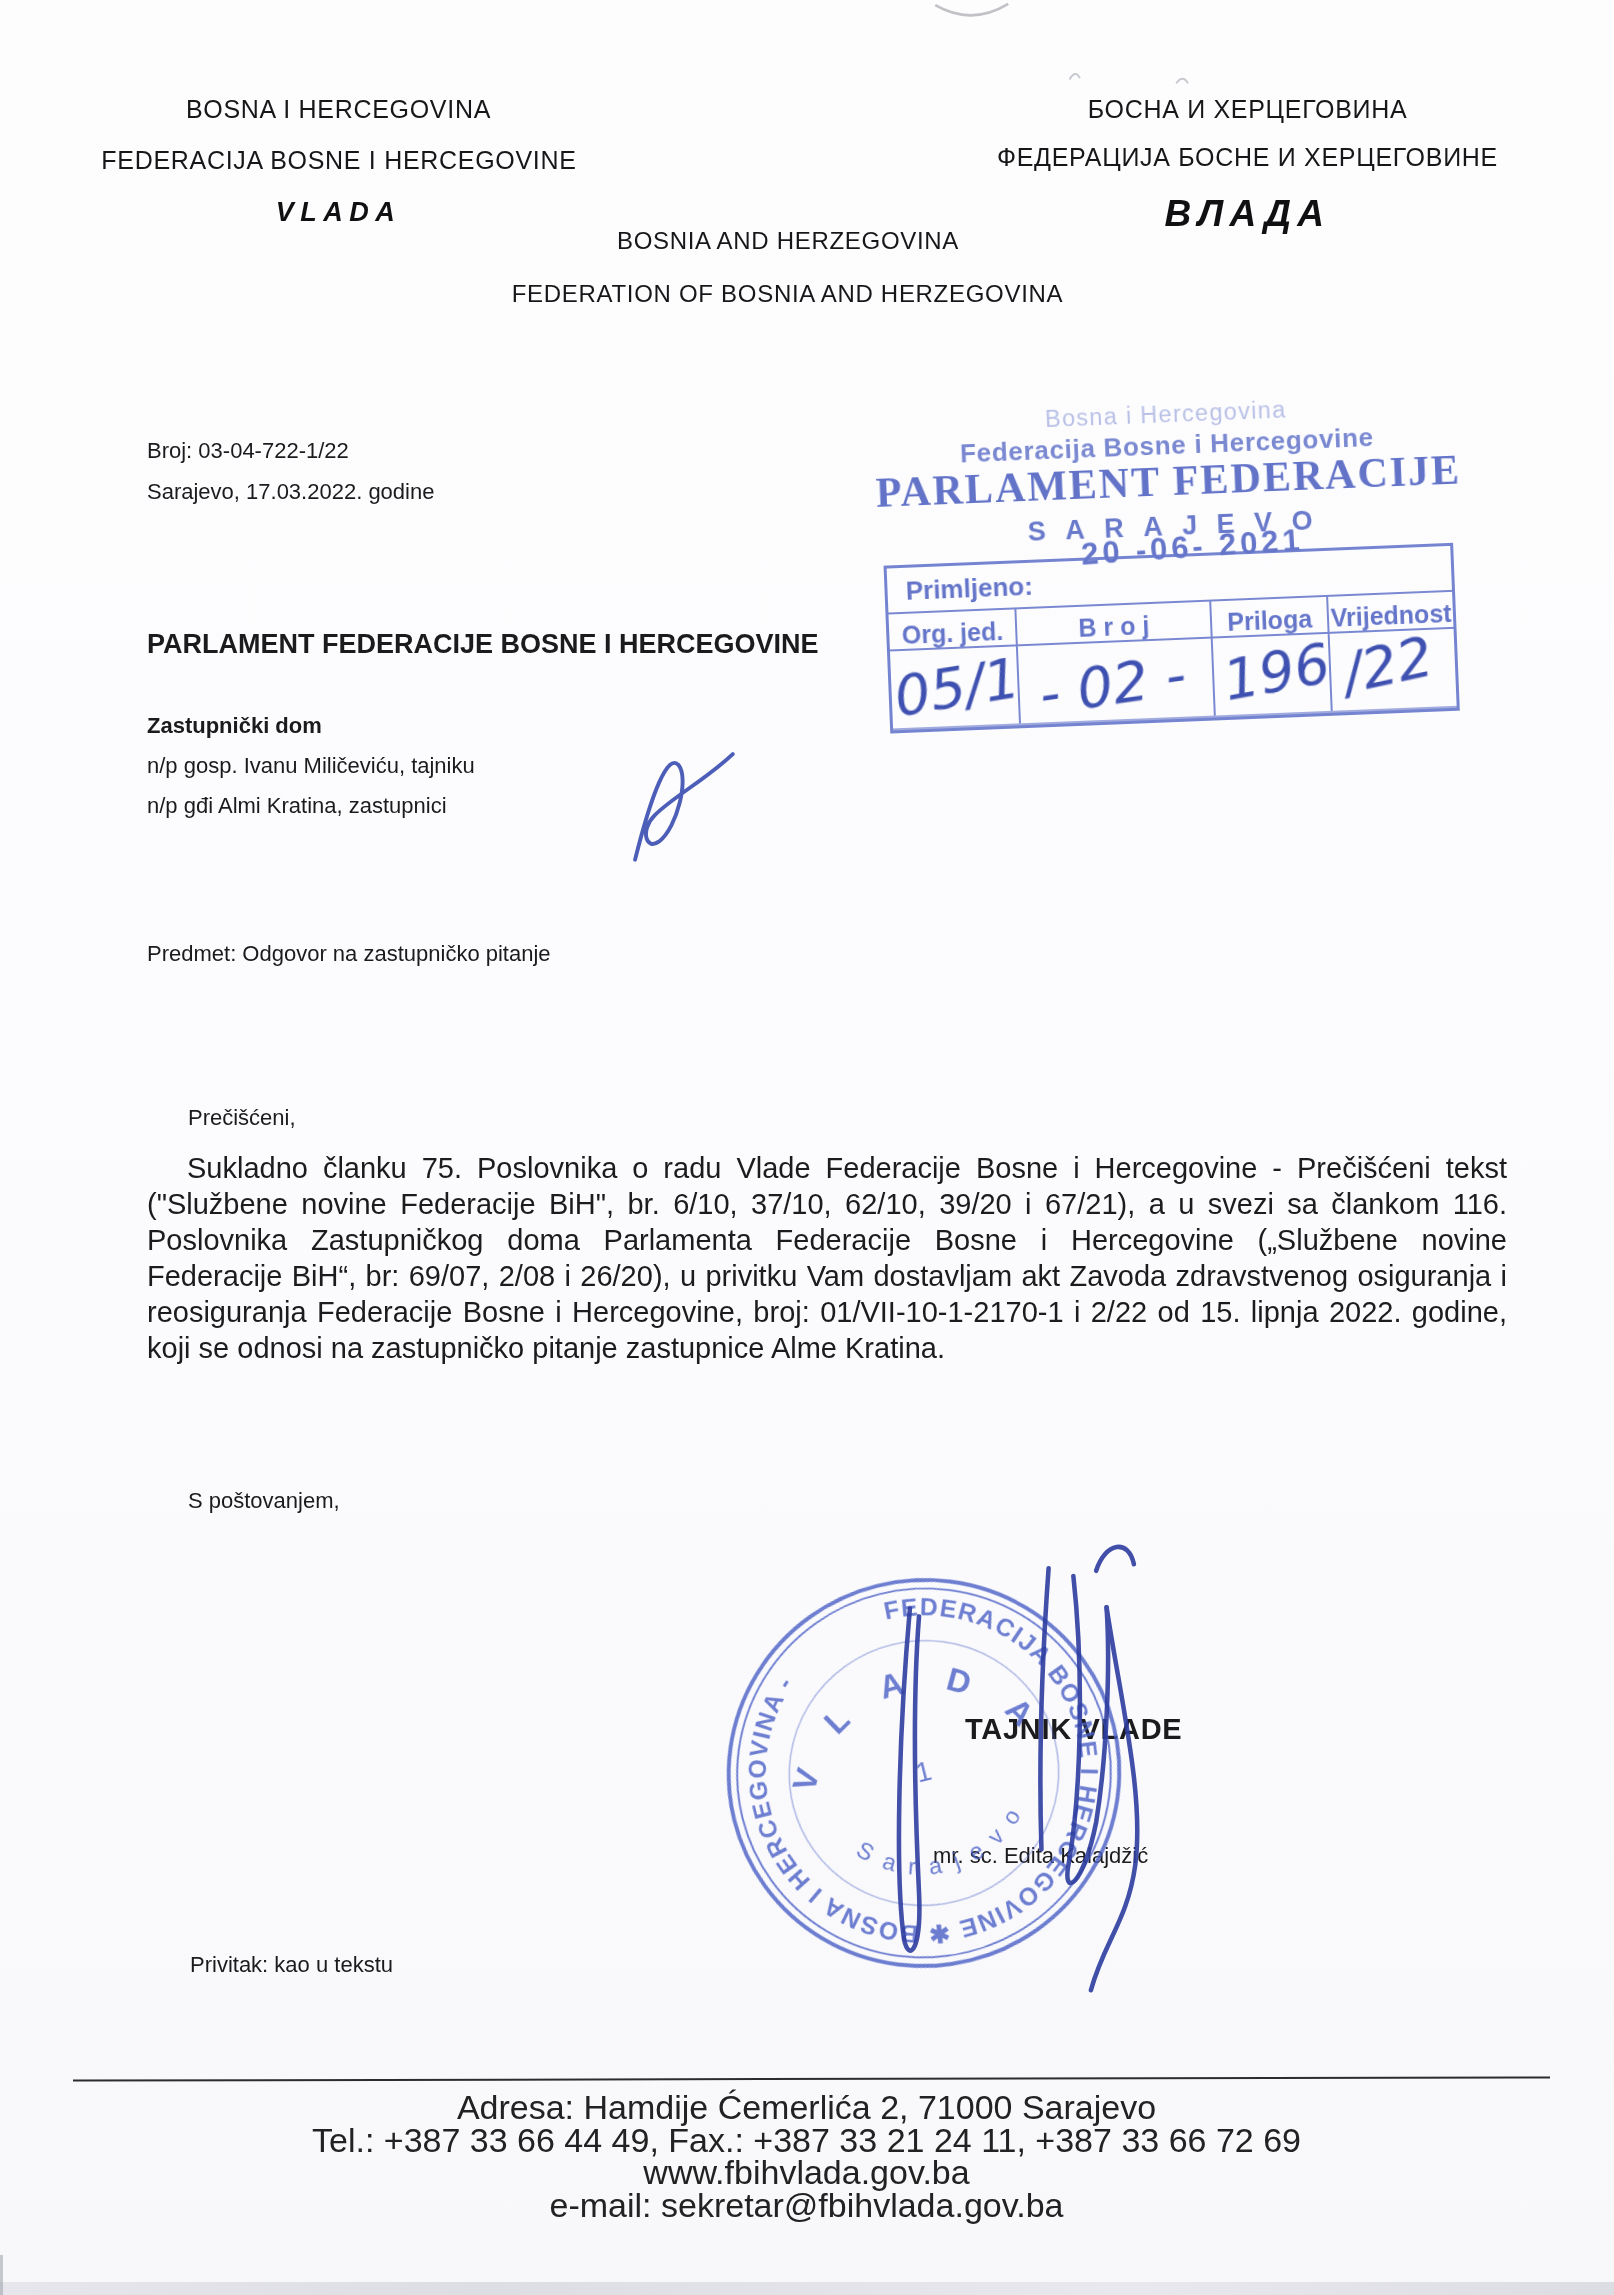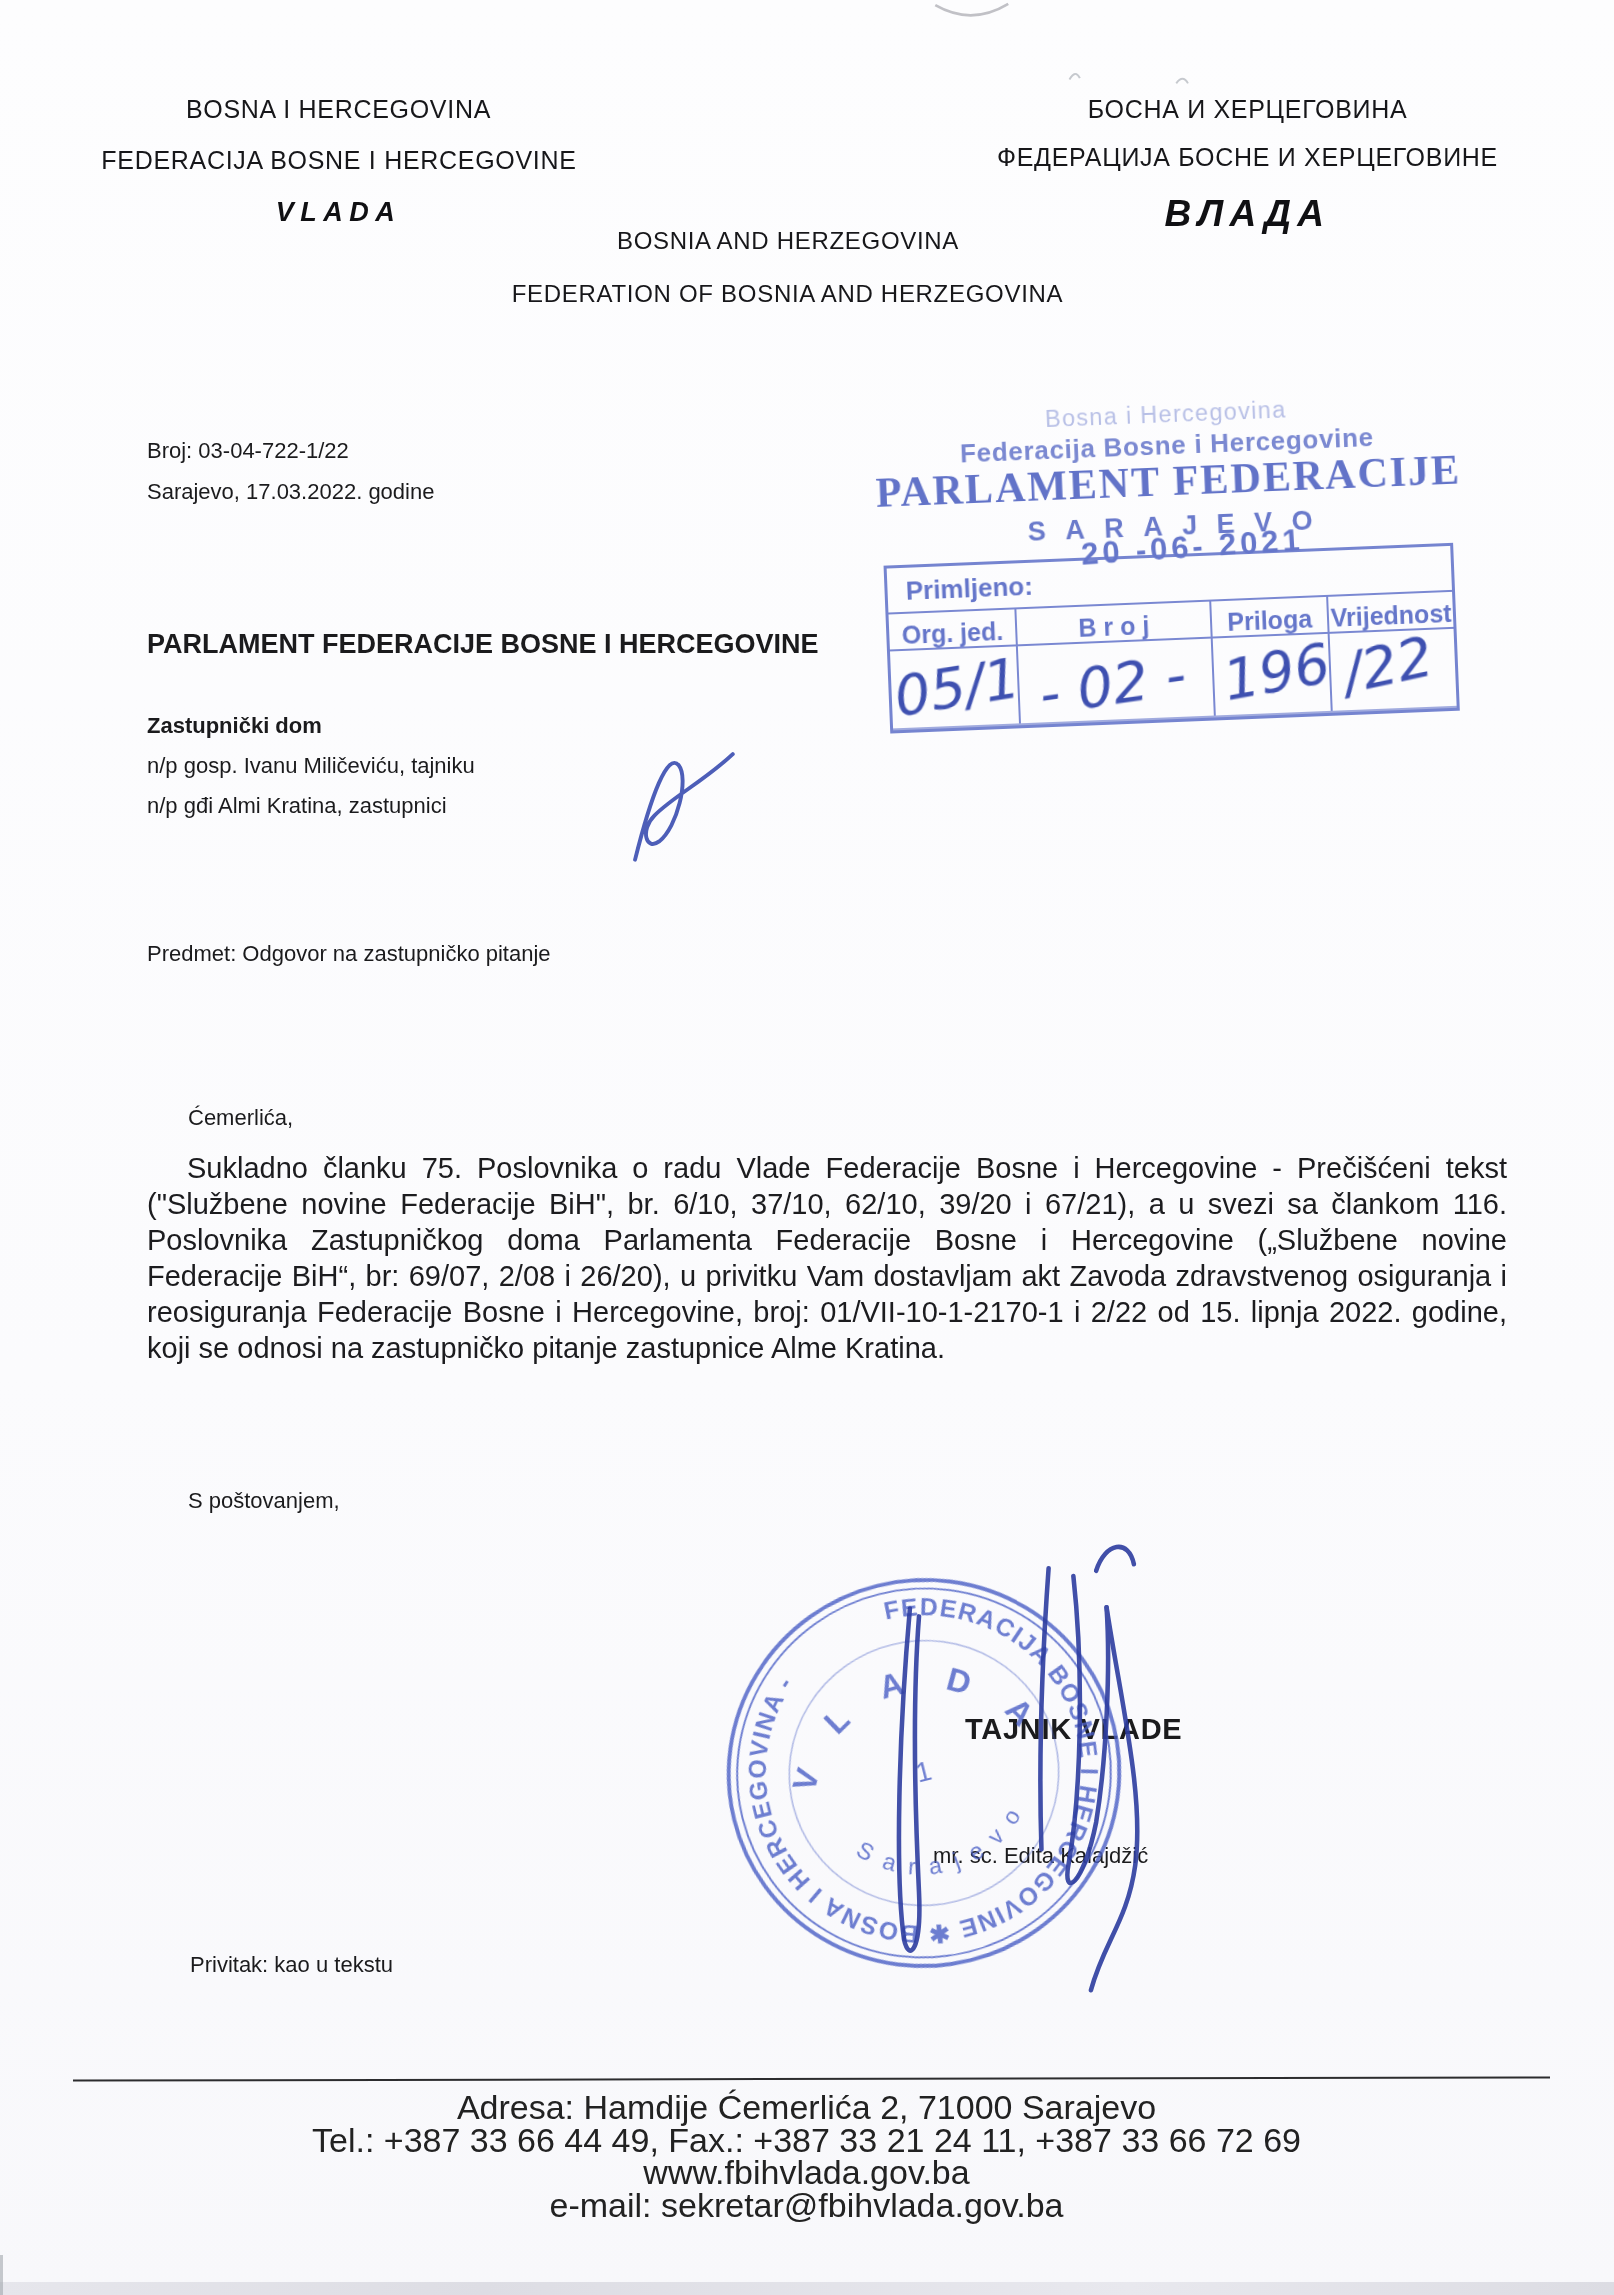--- a/index.html
+++ b/index.html
@@ -128,21 +128,21 @@
       </div>
     </div>
   </div>
 
   <div class="abs txt b" style="left:147px;top:629px;font-size:27px">PARLAMENT FEDERACIJE BOSNE I HERCEGOVINE</div>
   <div class="abs txt b" style="left:147px;top:713px">Zastupnički dom</div>
   <div class="abs txt" style="left:147px;top:753px">n/p gosp. Ivanu Miličeviću, tajniku</div>
   <div class="abs txt" style="left:147px;top:793px">n/p gđi Almi Kratina, zastupnici</div>
 
   <div class="abs txt" style="left:147px;top:941px">Predmet: Odgovor na zastupničko pitanje</div>
-  <div class="abs txt" style="left:188px;top:1105px">Ćemerlića,</div>
+  <div class="abs txt" style="left:188px;top:1105px">Prečišćeni,</div>
   <p class="abs body-par" style="left:147px;top:1150px;width:1360px">Sukladno članku 75. Poslovnika o radu Vlade Federacije Bosne i Hercegovine - Prečišćeni tekst ("Službene novine Federacije BiH", br. 6/10, 37/10, 62/10, 39/20 i 67/21), a u svezi sa člankom 116. Poslovnika Zastupničkog doma Parlamenta Federacije Bosne i Hercegovine („Službene novine Federacije BiH“, br: 69/07, 2/08 i 26/20), u privitku Vam dostavljam akt Zavoda zdravstvenog osiguranja i reosiguranja Federacije Bosne i Hercegovine, broj: 01/VII-10-1-2170-1 i 2/22 od 15. lipnja 2022. godine, koji se odnosi na zastupničko pitanje zastupnice Alme Kratina.</p>
   <div class="abs txt" style="left:188px;top:1488px">S poštovanjem,</div>
 
   <div class="abs txt b" style="left:965px;top:1713px;font-size:29px;letter-spacing:0.7px">TAJNIK VLADE</div>
   <div class="abs txt" style="left:933px;top:1843px">mr. sc.  Edita Kalajdžić</div>
 
   <div class="abs seal">
     <svg viewBox="0 0 660 660" width="430" height="430">
       <g fill="none" stroke="#4a5fc6">
         <ellipse cx="330" cy="330" rx="300" ry="296" stroke-width="6"></ellipse>

